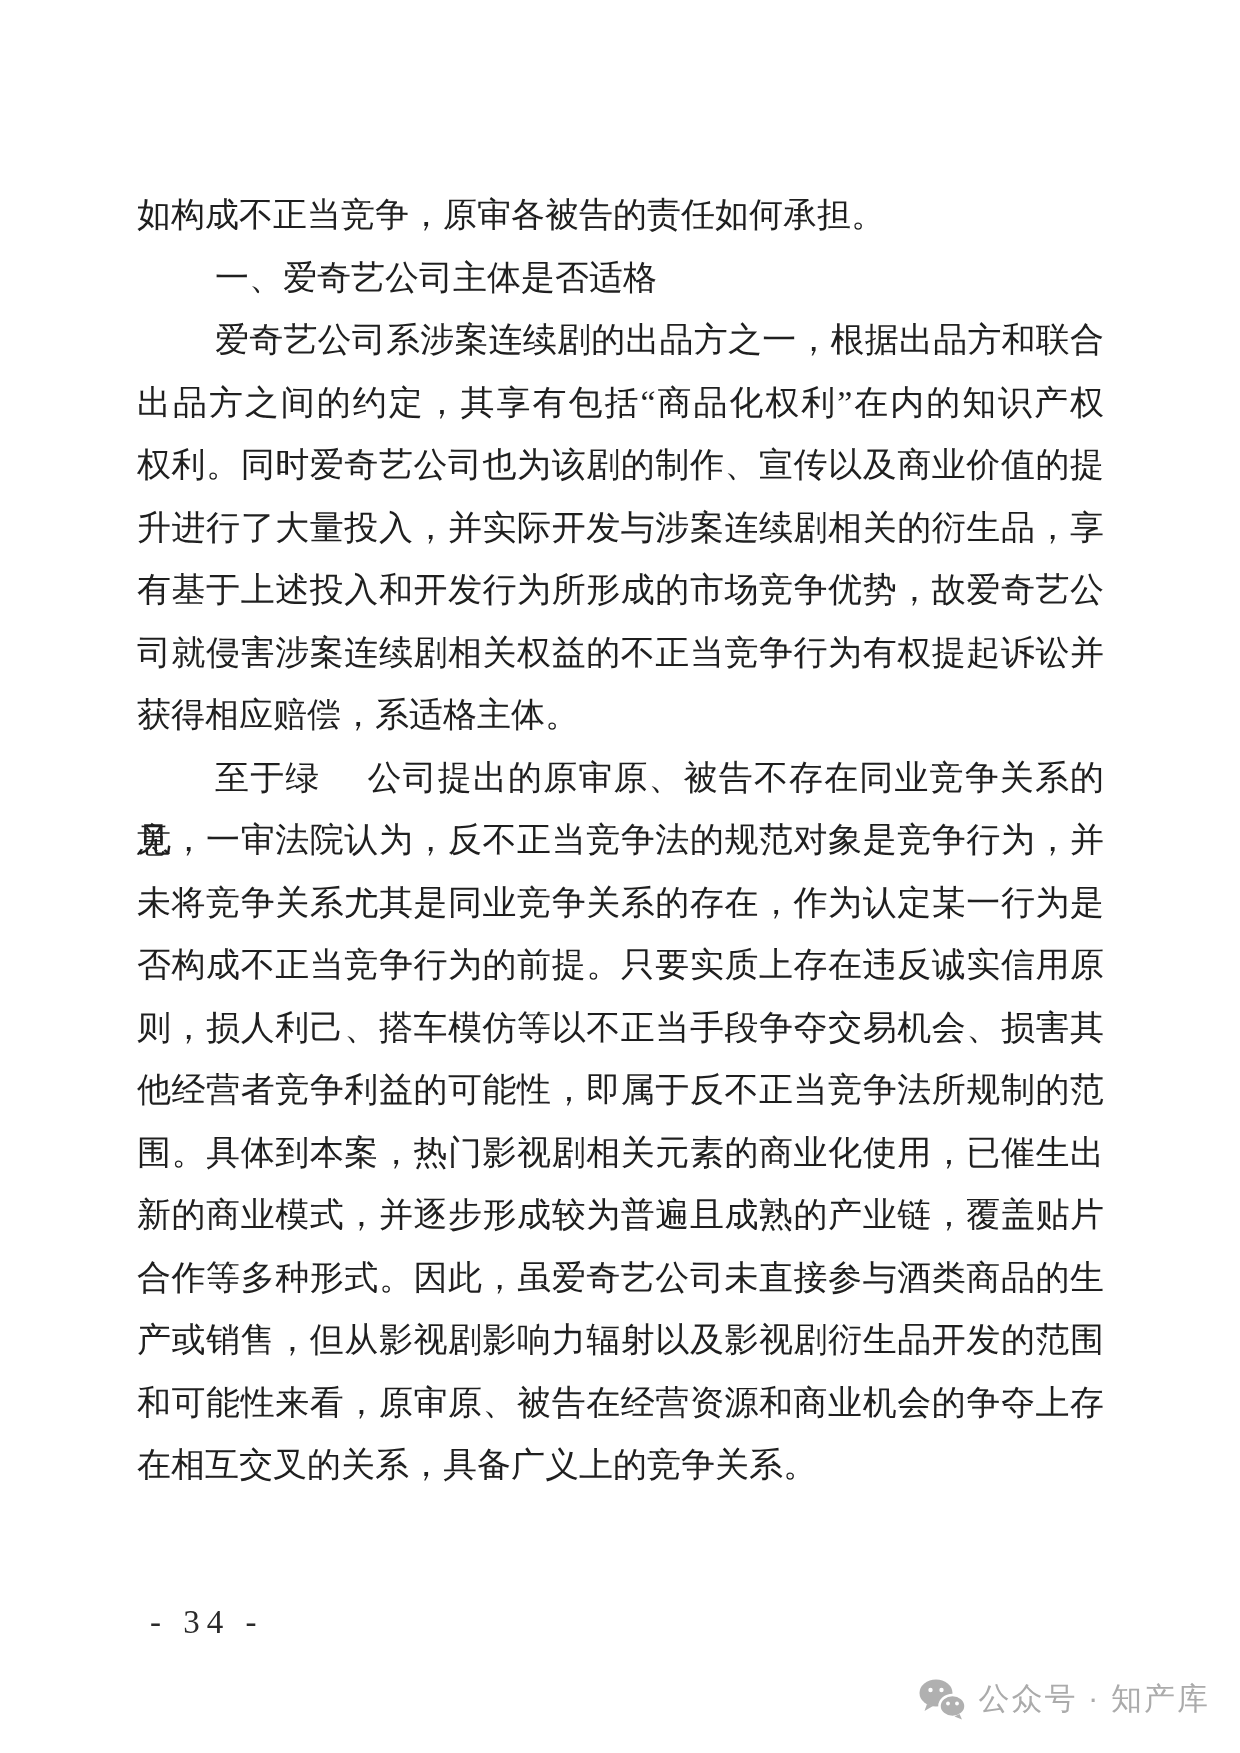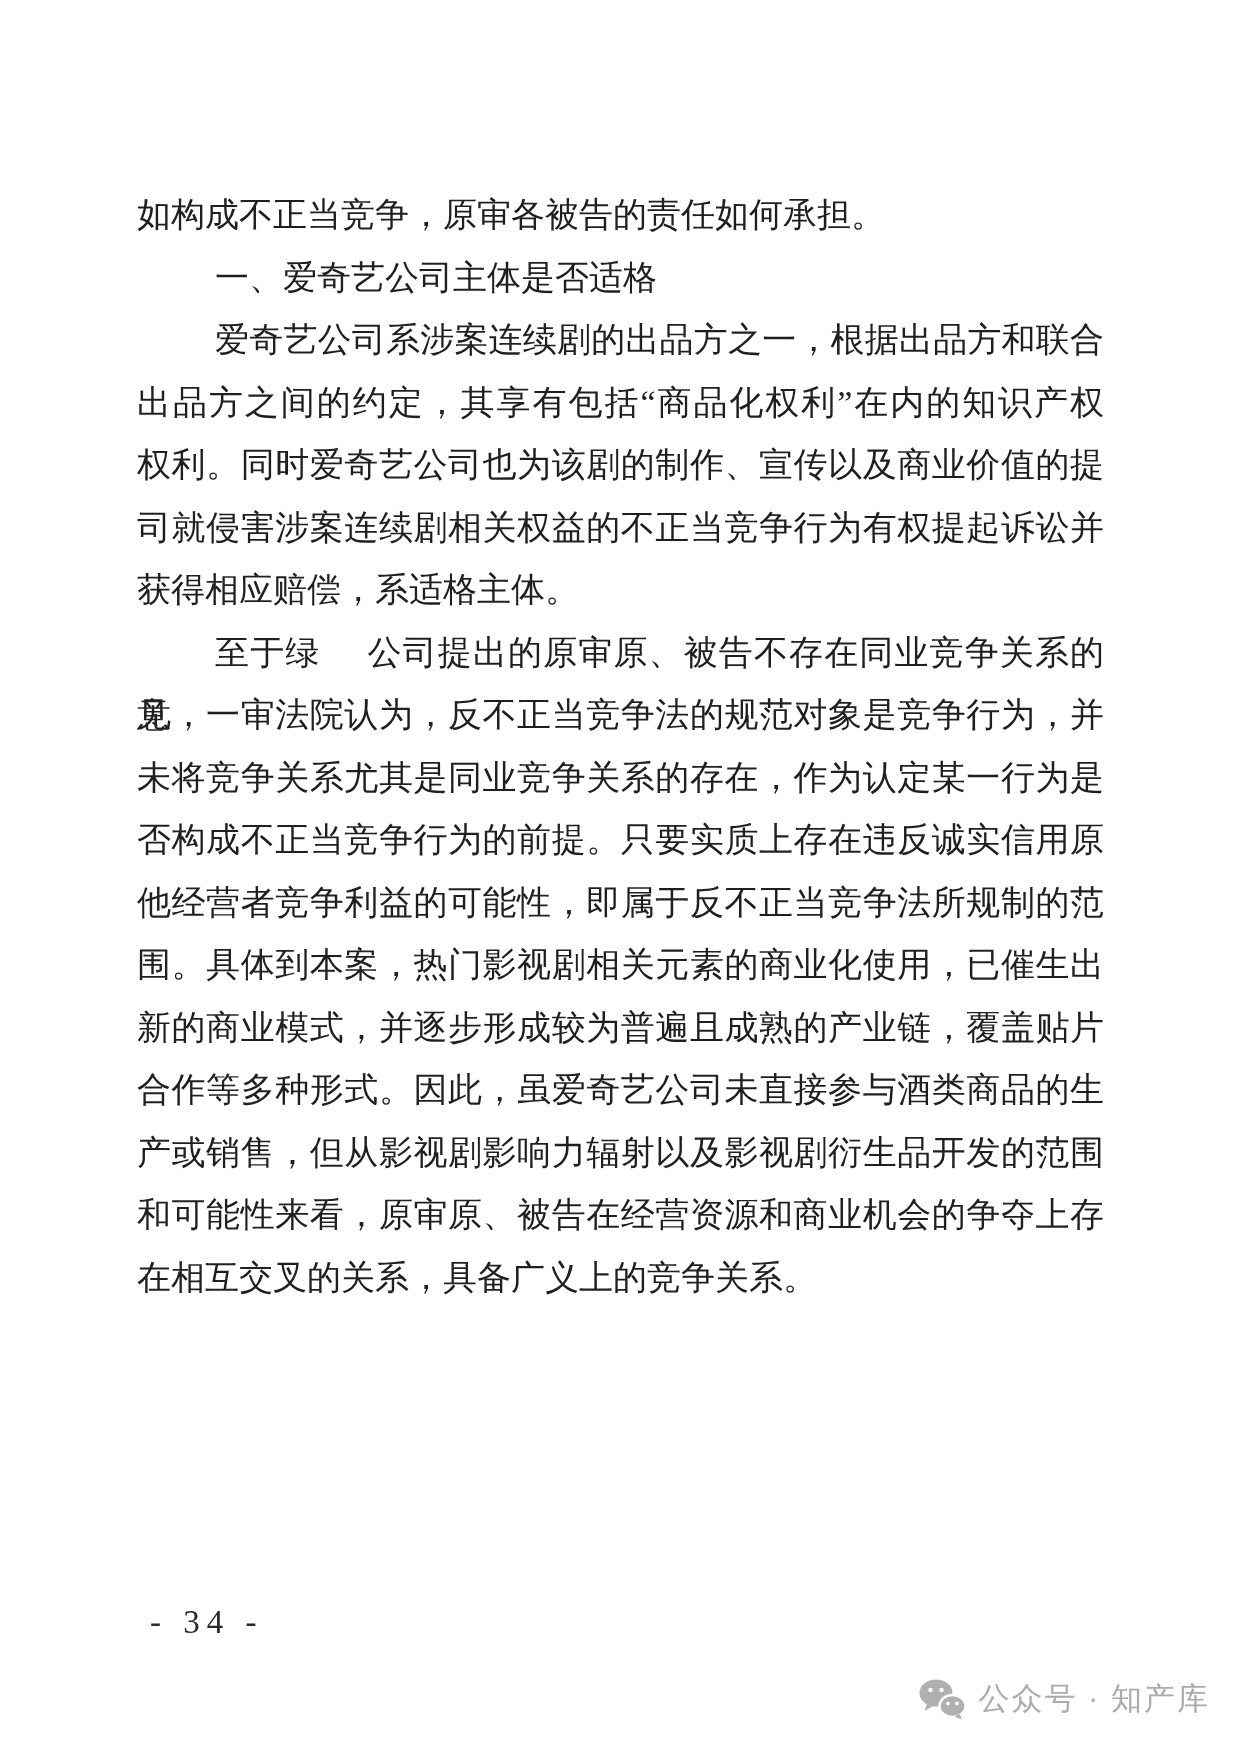--- a/index.html
+++ b/index.html
@@ -53,26 +53,29 @@
 
 <div class="page">
 
 
   <div class="text-block">
       <div class="line">如构成不正当竞争，原审各被告的责任如何承担。</div>
       <div class="line indent">一、爱奇艺公司主体是否适格</div>
       <div class="line indent justify">爱奇艺公司系涉案连续剧的出品方之一，根据出品方和联合</div>
       <div class="line justify">出品方之间的约定，其享有包括“商品化权利”在内的知识产权</div>
       <div class="line justify">权利。同时爱奇艺公司也为该剧的制作、宣传以及商业价值的提</div>
+      <div class="line justify">升进行了大量投入，并实际开发与涉案连续剧相关的衍生品，享</div>
+      <div class="line justify">有基于上述投入和开发行为所形成的市场竞争优势，故爱奇艺公</div>
       <div class="line justify">司就侵害涉案连续剧相关权益的不正当竞争行为有权提起诉讼并</div>
       <div class="line">获得相应赔偿，系适格主体。</div>
       <div class="line indent justify"><span>至于绿</span><span class="redaction"></span><span>公司提出的原审原、被告不存在同业竞争关系的意</span></div>
       <div class="line justify">见，一审法院认为，反不正当竞争法的规范对象是竞争行为，并</div>
       <div class="line justify">未将竞争关系尤其是同业竞争关系的存在，作为认定某一行为是</div>
       <div class="line justify">否构成不正当竞争行为的前提。只要实质上存在违反诚实信用原</div>
+      <div class="line justify">则，损人利己、搭车模仿等以不正当手段争夺交易机会、损害其</div>
       <div class="line justify">他经营者竞争利益的可能性，即属于反不正当竞争法所规制的范</div>
       <div class="line justify">围。具体到本案，热门影视剧相关元素的商业化使用，已催生出</div>
       <div class="line justify">新的商业模式，并逐步形成较为普遍且成熟的产业链，覆盖贴片</div>
       <div class="line justify">合作等多种形式。因此，虽爱奇艺公司未直接参与酒类商品的生</div>
       <div class="line justify">产或销售，但从影视剧影响力辐射以及影视剧衍生品开发的范围</div>
       <div class="line justify">和可能性来看，原审原、被告在经营资源和商业机会的争夺上存</div>
       <div class="line">在相互交叉的关系，具备广义上的竞争关系。</div>
     </div>
 
   <div class="page-number">- 34 -</div>

